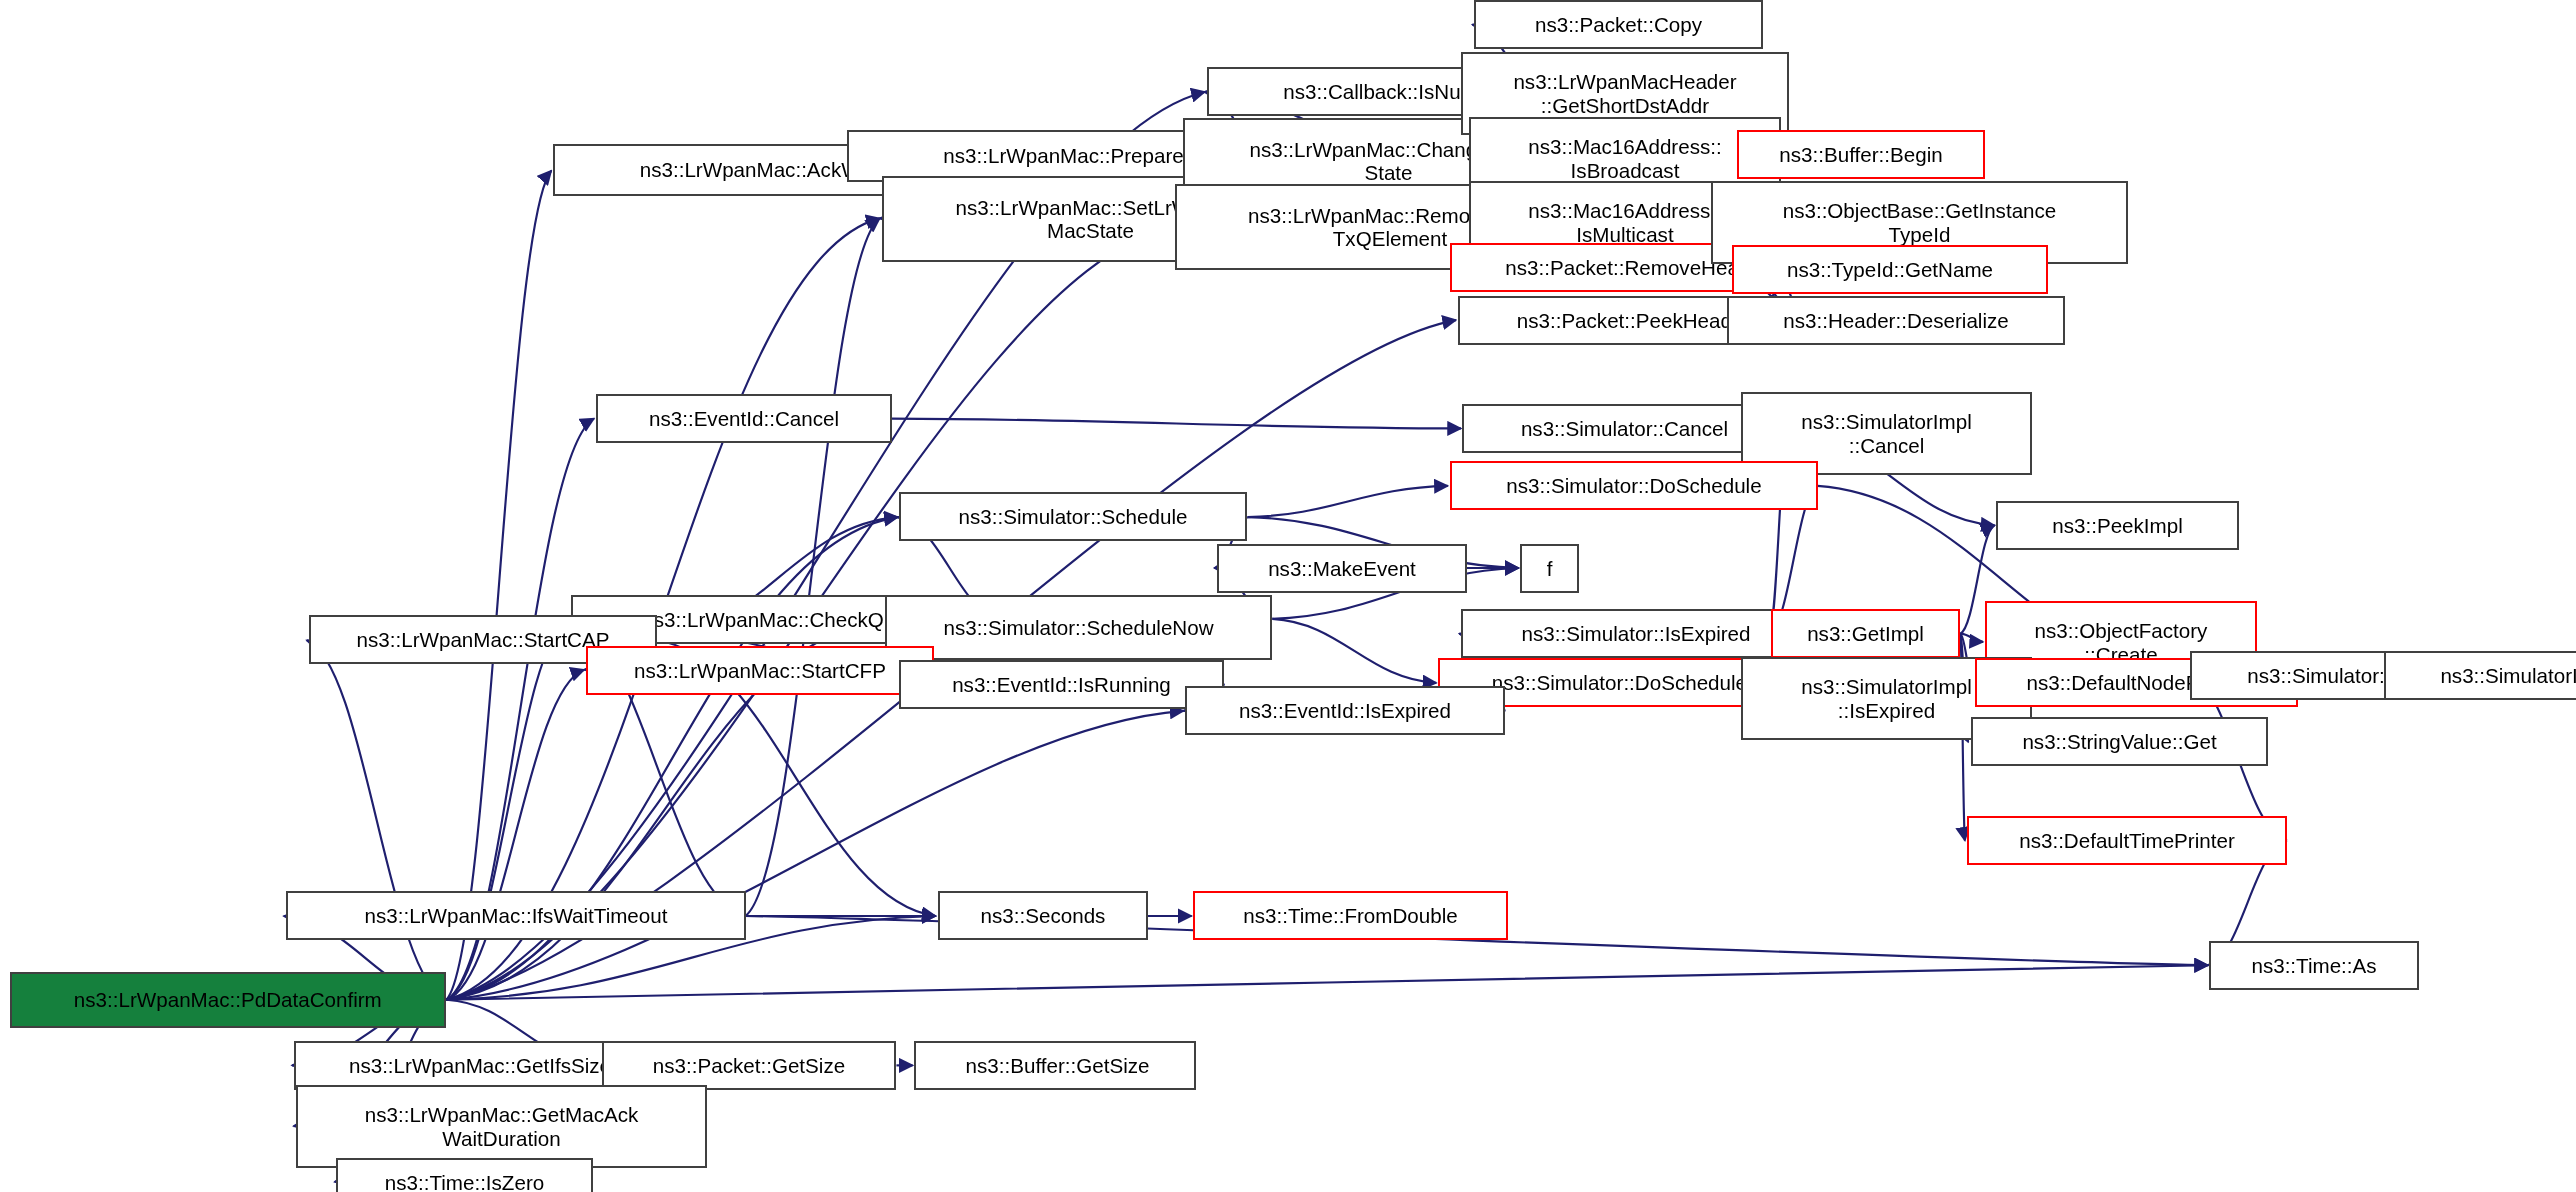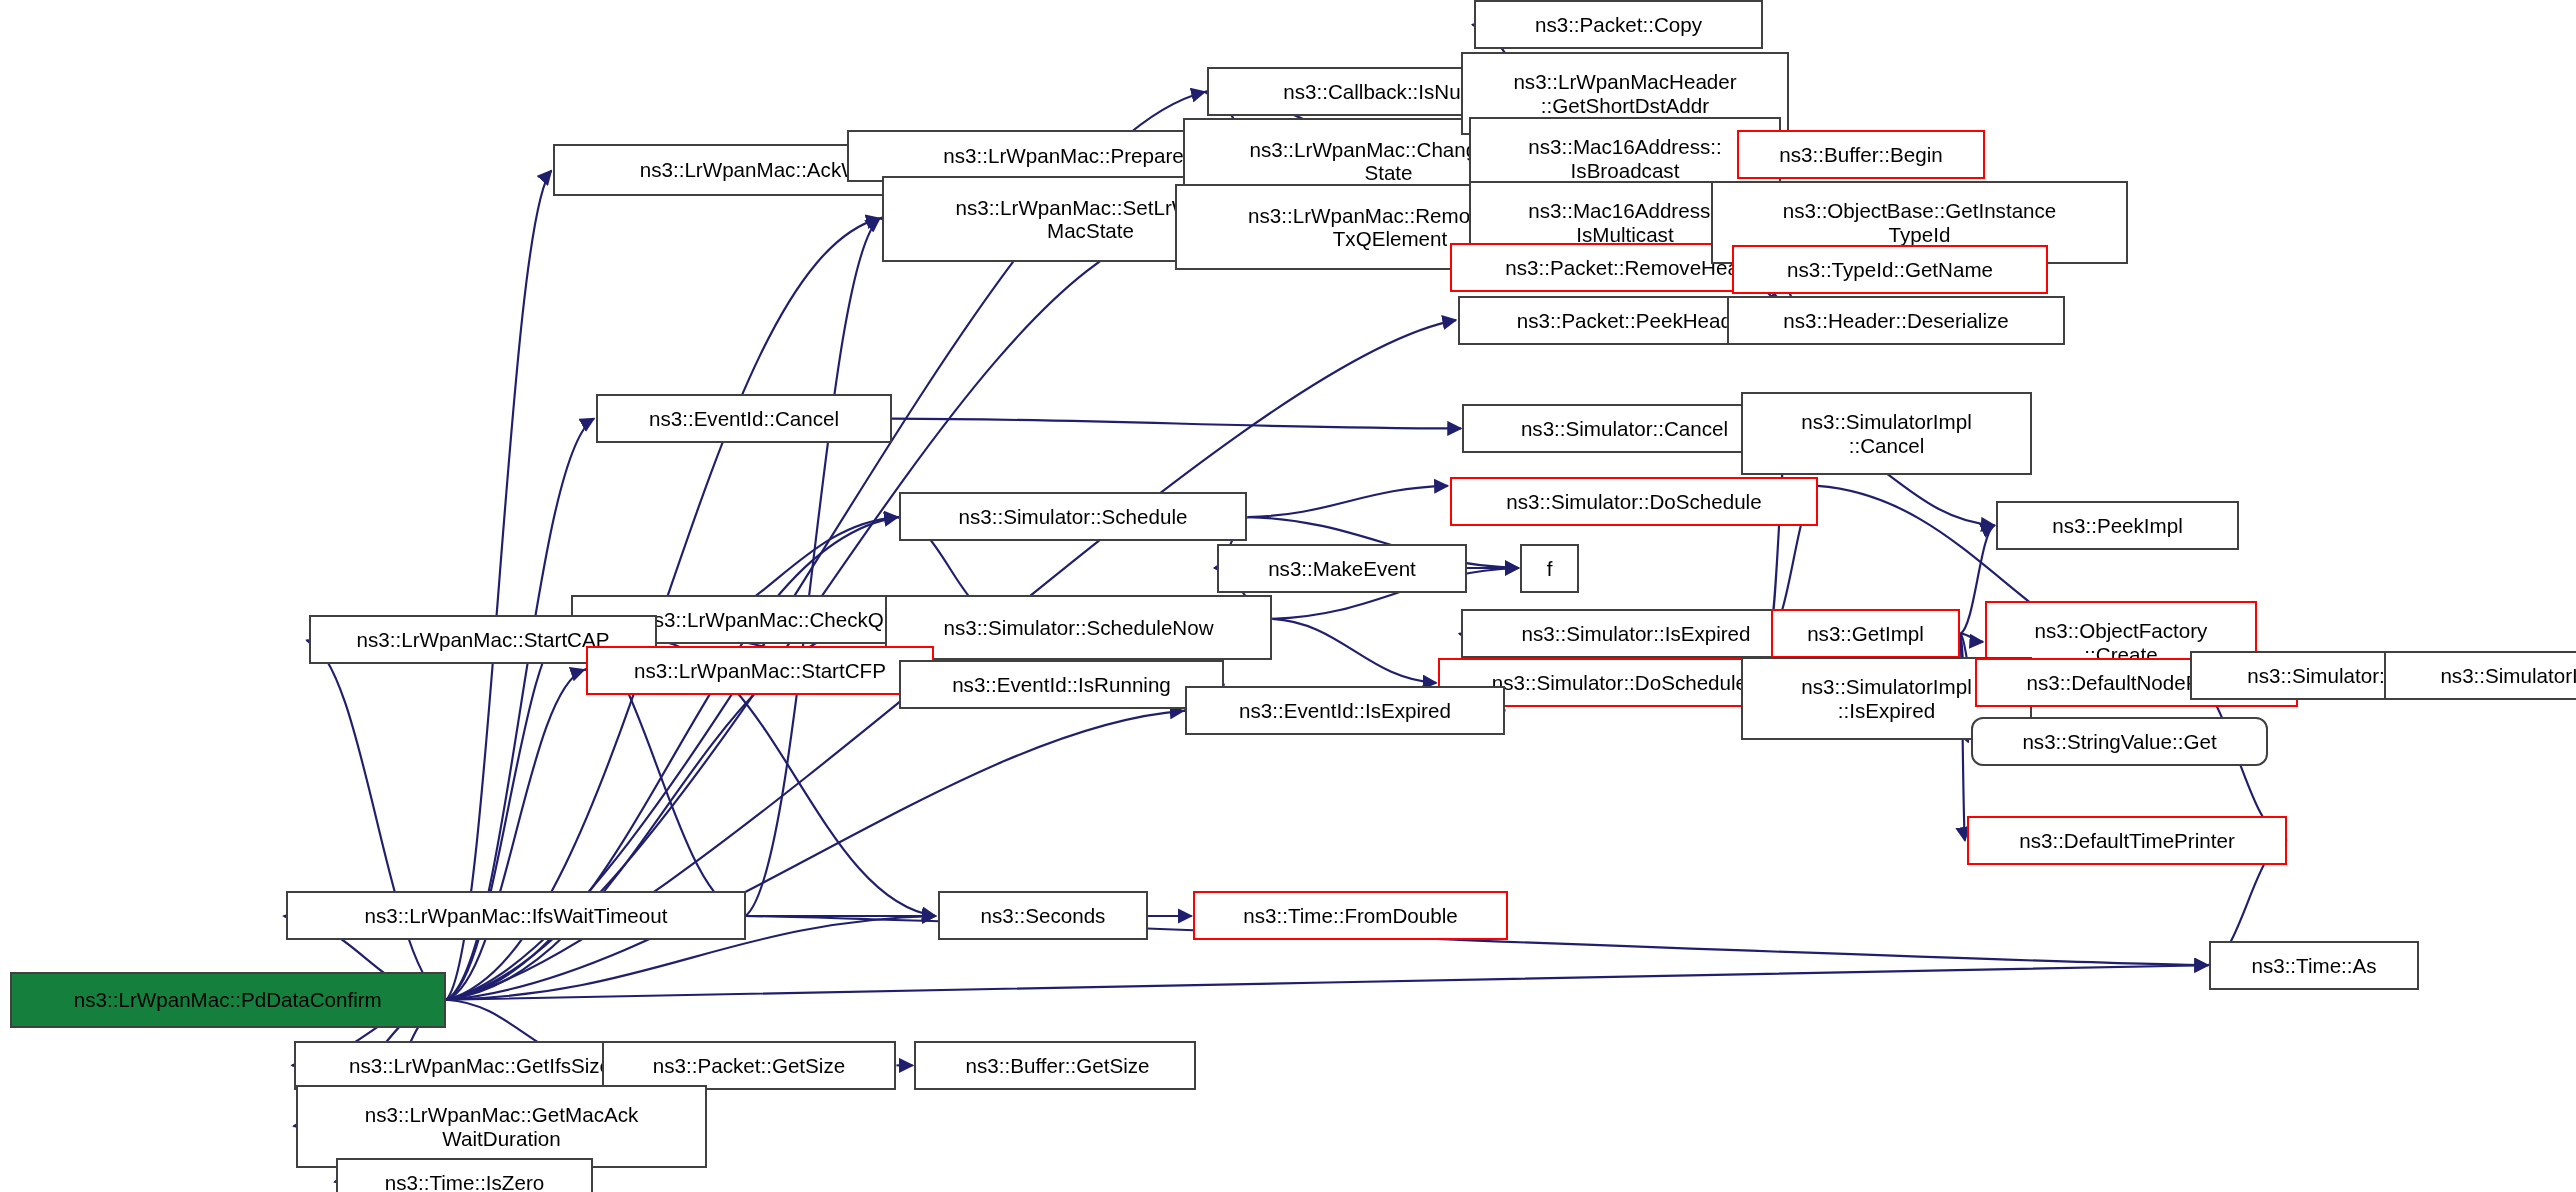--- a/index.html
+++ b/index.html
@@ -148,42 +148,42 @@
       <div class="node" style="left: 1458px; top: 296px; width: 351px; height: 49px;">ns3::Packet::PeekHeader</div>
       <div class="node red" style="left: 1737px; top: 130px; width: 248px; height: 49px;">ns3::Buffer::Begin</div>
       <div class="node" style="left: 1711px; top: 181px; width: 417px; height: 83px;">ns3::ObjectBase::GetInstance
 TypeId</div>
       <div class="node red" style="left: 1732px; top: 245px; width: 316px; height: 49px;">ns3::TypeId::GetName</div>
       <div class="node" style="left: 1727px; top: 296px; width: 338px; height: 49px;">ns3::Header::Deserialize</div>
       <div class="node" style="left: 596px; top: 394px; width: 296px; height: 49px;">ns3::EventId::Cancel</div>
       <div class="node" style="left: 1462px; top: 404px; width: 325px; height: 49px;">ns3::Simulator::Cancel</div>
       <div class="node" style="left: 1741px; top: 392px; width: 291px; height: 83px;">ns3::SimulatorImpl
 ::Cancel</div>
-      <div class="node red" style="left: 1450px; top: 461px; width: 368px; height: 49px; margin-top: 16px;">ns3::Simulator::DoSchedule</div>
+      <div class="node red" style="left: 1450px; top: 461px; width: 368px; height: 49px;">ns3::Simulator::DoSchedule</div>
       <div class="node" style="left: 899px; top: 492px; width: 348px; height: 49px;">ns3::Simulator::Schedule</div>
       <div class="node" style="left: 1996px; top: 501px; width: 243px; height: 49px;">ns3::PeekImpl</div>
       <div class="node" style="left: 1217px; top: 544px; width: 250px; height: 49px;">ns3::MakeEvent</div>
       <div class="node" style="left: 1520px; top: 544px; width: 59px; height: 49px;">f</div>
       <div class="node" style="left: 571px; top: 595px; width: 430px; height: 49px;">ns3::LrWpanMac::CheckQueue</div>
       <div class="node" style="left: 309px; top: 615px; width: 348px; height: 49px;">ns3::LrWpanMac::StartCAP</div>
       <div class="node" style="left: 885px; top: 595px; width: 387px; height: 65px;">ns3::Simulator::ScheduleNow</div>
       <div class="node" style="left: 1461px; top: 609px; width: 331px; height: 49px; padding-left: 25px;">ns3::Simulator::IsExpired</div>
       <div class="node red" style="left: 1771px; top: 609px; width: 189px; height: 49px;">ns3::GetImpl</div>
       <div class="node red" style="left: 1985px; top: 601px; width: 272px; height: 83px;">ns3::ObjectFactory
 ::Create</div>
       <div class="node red" style="left: 586px; top: 646px; width: 348px; height: 49px;">ns3::LrWpanMac::StartCFP</div>
       <div class="node red" style="left: 1438px; top: 658px; width: 404px; height: 49px;">ns3::Simulator::DoScheduleNow</div>
       <div class="node" style="left: 1741px; top: 657px; width: 291px; height: 83px;">ns3::SimulatorImpl
 ::IsExpired</div>
       <div class="node red" style="left: 1975px; top: 658px; width: 323px; height: 49px;">ns3::DefaultNodePrinter</div>
       <div class="node" style="left: 899px; top: 660px; width: 325px; height: 49px;">ns3::EventId::IsRunning</div>
       <div class="node" style="left: 2190px; top: 651px; width: 299px; height: 49px;">ns3::Simulator::Now</div>
       <div class="node" style="left: 2384px; top: 651px; width: 336px; height: 49px;">ns3::SimulatorImpl::Now</div>
       <div class="node" style="left: 1185px; top: 686px; width: 320px; height: 49px;">ns3::EventId::IsExpired</div>
-      <div class="node" style="left: 1971px; top: 717px; width: 297px; height: 49px; border-radius: 12px;">ns3::StringValue::Get</div>
+      <div class="node" style="left: 1971px; top: 717px; width: 297px; height: 49px;">ns3::StringValue::Get</div>
       <div class="node red" style="left: 1967px; top: 816px; width: 320px; height: 49px;">ns3::DefaultTimePrinter</div>
       <div class="node" style="left: 286px; top: 891px; width: 460px; height: 49px;">ns3::LrWpanMac::IfsWaitTimeout</div>
       <div class="node" style="left: 938px; top: 891px; width: 210px; height: 49px;">ns3::Seconds</div>
       <div class="node red" style="left: 1193px; top: 891px; width: 315px; height: 49px;">ns3::Time::FromDouble</div>
       <div class="node" style="left: 2209px; top: 941px; width: 210px; height: 49px;">ns3::Time::As</div>
       <div class="node" style="left: 294px; top: 1041px; width: 372px; height: 49px;">ns3::LrWpanMac::GetIfsSize</div>
       <div class="node" style="left: 602px; top: 1041px; width: 294px; height: 49px;">ns3::Packet::GetSize</div>
       <div class="node" style="left: 914px; top: 1041px; width: 282px; height: 49px; padding-left: 11px;">ns3::Buffer::GetSize</div>
       <div class="node" style="left: 296px; top: 1085px; width: 411px; height: 83px;">ns3::LrWpanMac::GetMacAck
 WaitDuration</div>

